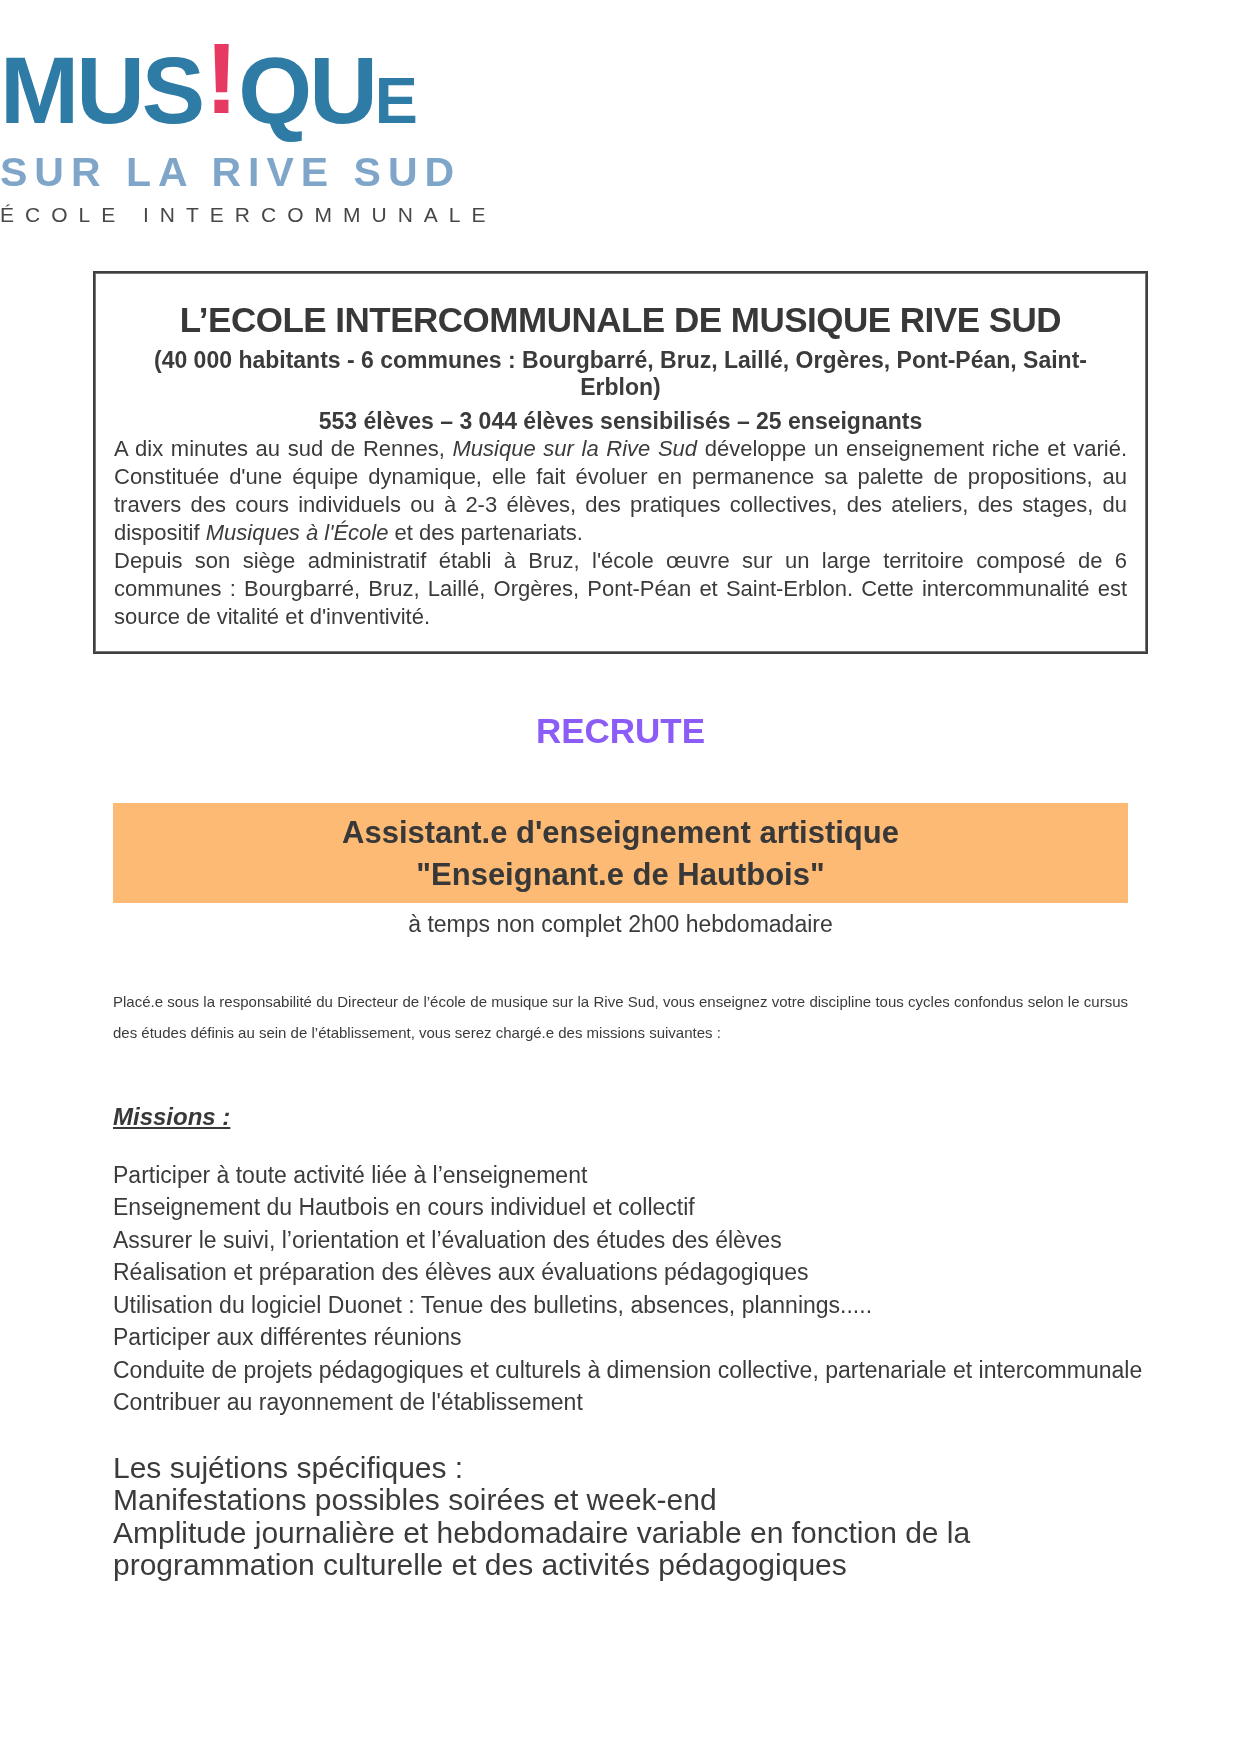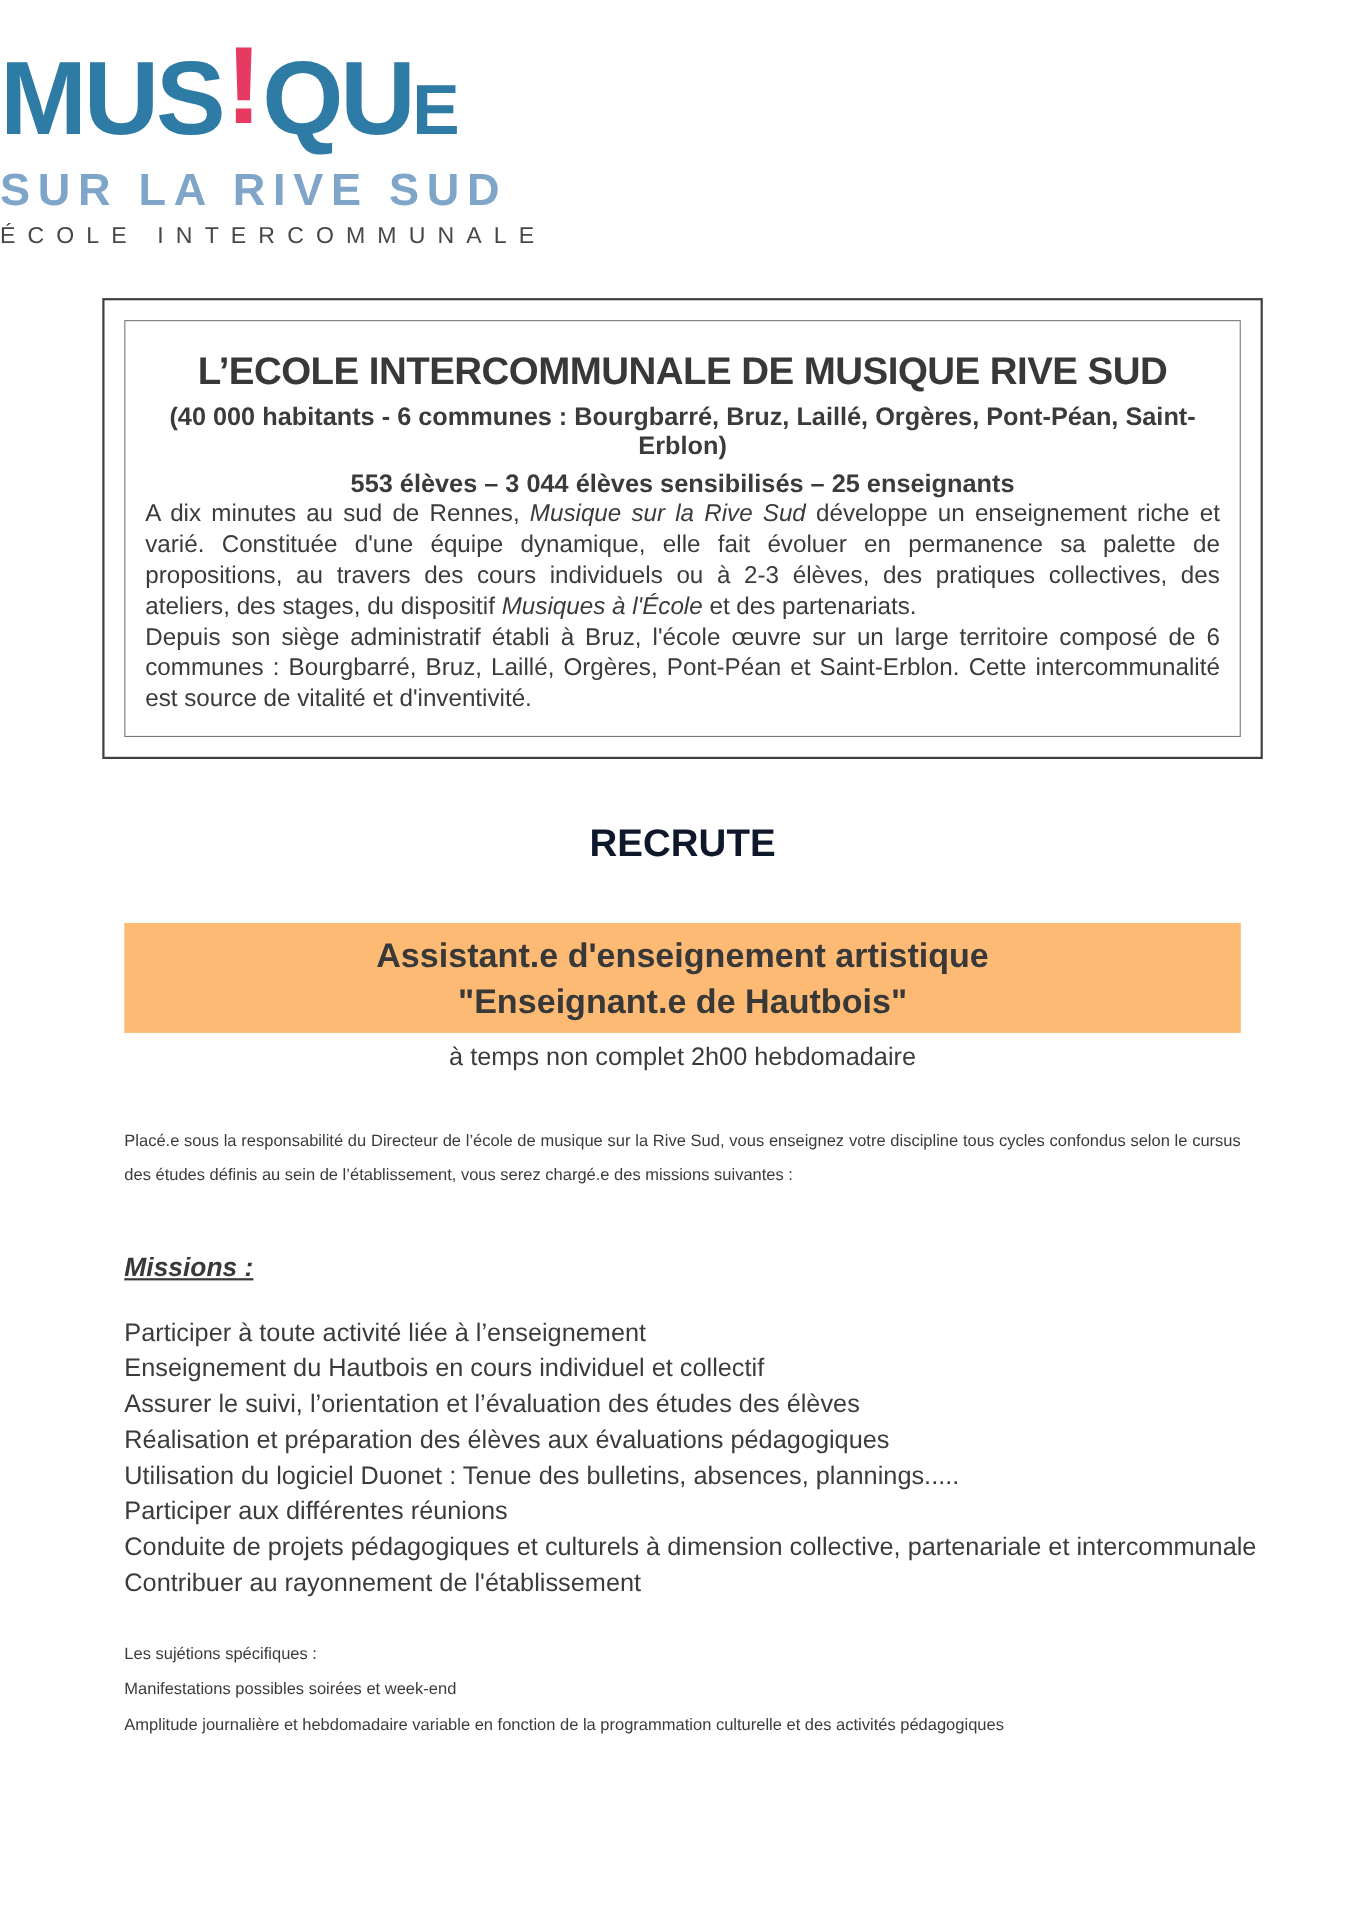--- a/index.html
+++ b/index.html
@@ -15,37 +15,37 @@
     overflow:hidden;
   }
   
   .logo{text-align:left;line-height:1;}
   .logo-main{font-weight:700;font-size:95px;letter-spacing:-3px;color:#2e7ba6;line-height:1.18;}
   .lm-excl{color:#e63a63;display:inline-block;transform:translateY(-10px);font-size:1.05em;padding:0 3px;}
   .lm-e{font-size:0.68em;letter-spacing:-1px;}
   .logo-sub1{color:#7fa6c9;font-weight:700;font-size:41px;letter-spacing:7px;margin-top:4px;}
   .logo-sub2{color:#474747;font-size:21px;letter-spacing:11px;margin-top:11px;}
   
-  .info-box-outer{width:1055px;margin:46px auto 0;border:2px solid #3f3f3f;padding:18px;box-sizing:border-box;}
+  .info-box-outer{width:1055px;margin:46px auto 0;border:2px solid #3f3f3f;padding:0;box-sizing:border-box;}
   .info-box-inner{border:1px solid #787878;padding:26px 18px 20px;}
   .info-title{margin:0;text-align:center;font-size:35px;font-weight:700;color:#383838;letter-spacing:-0.5px;}
   .info-sub{text-align:center;font-weight:700;font-size:23px;margin-top:7px;}
   .info-para{margin:0;text-align:justify;font-size:22px;line-height:28px;}
   .info-para.first{}
   
-  .recrute{text-align:center;font-size:35px;font-weight:700;margin:57px 0 0;color:#0f172a;letter-spacing:0;}
+  .recrute{text-align:center;font-size:35px;font-weight:700;margin:57px 0 0;color:#8b5cf6;letter-spacing:0;}
   
   .job-banner{width:1015px;margin:52px auto 0;background:#fdba74;padding:9px 0 7px;text-align:center;}
   .job-line{font-weight:700;font-size:31px;line-height:42px;color:#383838;}
   .job-sub{text-align:center;font-size:23px;margin-top:8px;}
   
   .intro{width:1015px;margin:48px auto 0;font-size:15px;line-height:31px;text-align:justify;}
   .missions-heading{width:1015px;margin:55px auto 16px;font-size:24px;font-weight:700;font-style:italic;text-decoration:underline;color:#383838;}
   .missions-list{width:1015px;margin:28px auto 0;font-size:23px;line-height:32.5px;white-space:nowrap;}
-  .sujetions{width:1015px;margin:33px auto 0;font-size:15px;line-height:32.5px;}
+  .sujetions{width:1015px;margin:33px auto 0;font-size:30px;line-height:32.5px;}
 </style>
 </head>
 <body>
 
 <div class="page">
 
   <header class="logo">
     <div class="logo-main"><span>MUS</span><span class="lm-excl">!</span><span>QU</span><span class="lm-e">E</span></div>
     <div class="logo-sub1">SUR LA RIVE SUD</div>
     <div class="logo-sub2">ÉCOLE INTERCOMMUNALE</div>

